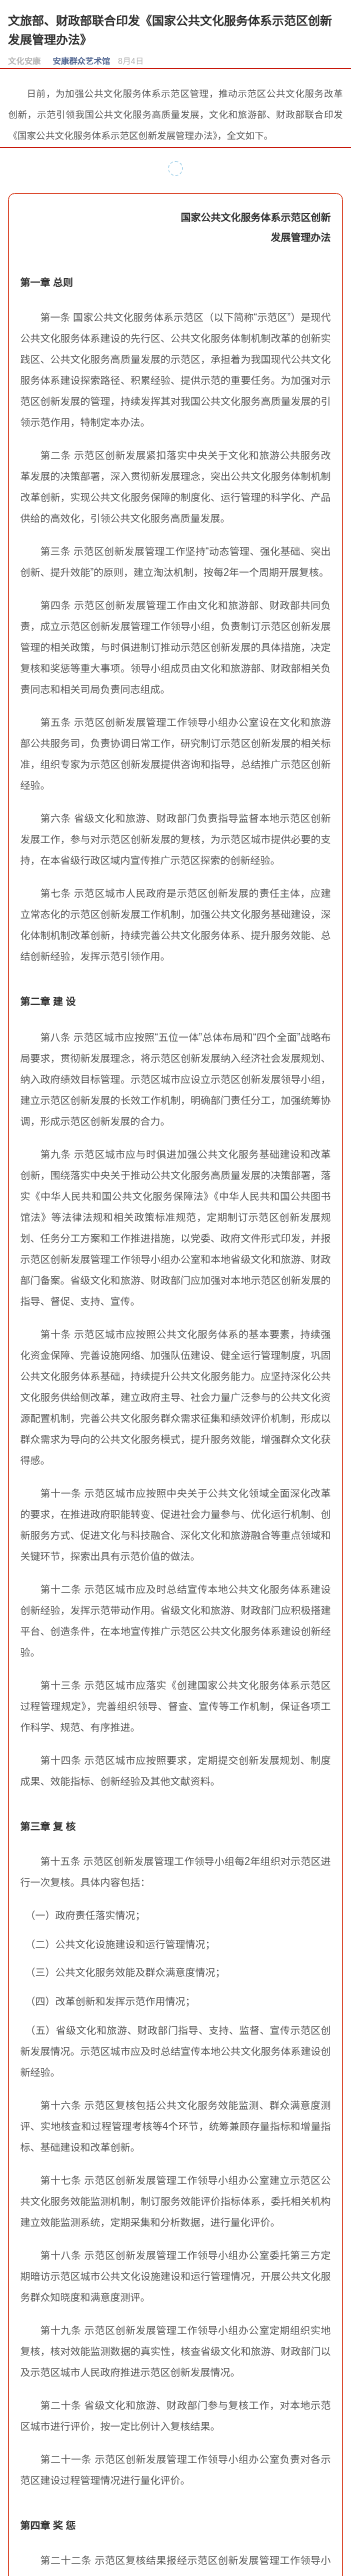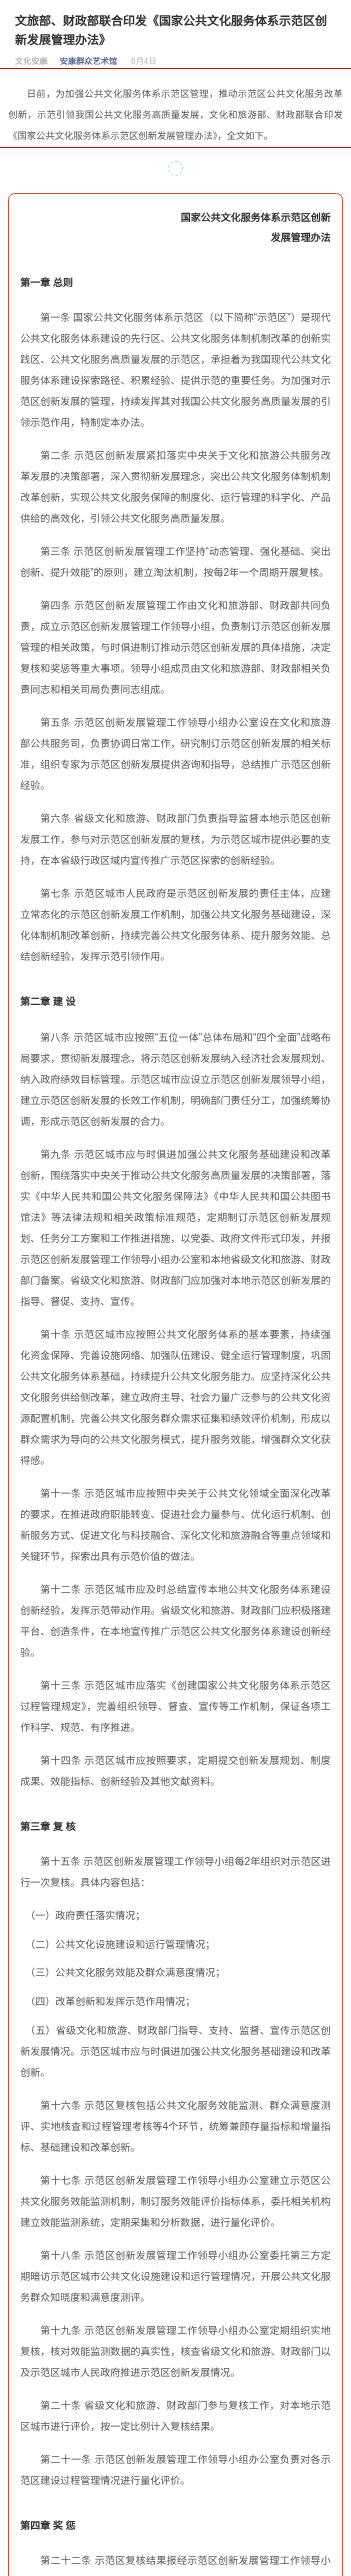--- a/index.html
+++ b/index.html
@@ -1,23 +1,23 @@
 <!DOCTYPE html>
 <html lang="zh-CN" style="font-size:8.8px"><head>
 <meta charset="utf-8">
 <style>
   html,body{margin:0;padding:0;background:#fff;}
   .page{width:351px;margin:0 auto;background:#fff;font-family:"Liberation Sans","DejaVu Sans",sans-serif;}
 
   
-  .hd{padding:12px 15px 0;}
+  .hd{padding:12px 8px 0;}
   h1.title{margin:0;font-size:12px;line-height:18.7px;font-weight:600;color:#333;}
   .meta{margin-top:6.6px;font-size:8.2px;line-height:12px;}
   .meta .alias{color:#b5b5b5;margin-right:12px;font-weight:bold;}
-  .meta .account{color:#576b95;font-weight:600;text-decoration:none;margin-right:14px;cursor:pointer;}
+  .meta .account{color:#576b95;font-weight:600;text-decoration:none;margin-right:8px;cursor:pointer;}
   .meta .date{color:#b5b5b5;}
 
   hr.red{border:none;border-top:1.1px solid #c7170a;margin:0;}
   .hr1{margin:20px 8.2px 0;}
   .hr2{margin:10px 8.2px 0;}
 
   .intro{margin:15.4px 8.2px 0;font-size:9.3px;line-height:21px;color:#575757;text-indent:2em;text-align:justify;}
 
   .loading-dot{width:13px;height:13px;border:0.5px dashed #a7d3ea;border-radius:50%;margin:13px auto 0;}
 
@@ -70,21 +70,21 @@
         <p class="para">第十一条 示范区城市应按照中央关于公共文化领域全面深化改革的要求，在推进政府职能转变、促进社会力量参与、优化运行机制、创新服务方式、促进文化与科技融合、深化文化和旅游融合等重点领域和关键环节，探索出具有示范价值的做法。</p>
         <p class="para">第十二条 示范区城市应及时总结宣传本地公共文化服务体系建设创新经验，发挥示范带动作用。省级文化和旅游、财政部门应积极搭建平台、创造条件，在本地宣传推广示范区公共文化服务体系建设创新经验。</p>
         <p class="para">第十三条 示范区城市应落实《创建国家公共文化服务体系示范区过程管理规定》，完善组织领导、督查、宣传等工作机制，保证各项工作科学、规范、有序推进。</p>
         <p class="para">第十四条 示范区城市应按照要求，定期提交创新发展规划、制度成果、效能指标、创新经验及其他文献资料。</p>
         <p class="chapter">第三章 复 核</p>
         <p class="para">第十五条 示范区创新发展管理工作领导小组每2年组织对示范区进行一次复核。具体内容包括：</p>
         <p class="item">（一）政府责任落实情况；</p>
         <p class="item">（二）公共文化设施建设和运行管理情况；</p>
         <p class="item">（三）公共文化服务效能及群众满意度情况；</p>
         <p class="item">（四）改革创新和发挥示范作用情况；</p>
-        <p class="item">（五）省级文化和旅游、财政部门指导、支持、监督、宣传示范区创新发展情况。示范区城市应与时俱进加强公共文化服务基础建设和改革创新。</p>
+        <p class="item">（五）省级文化和旅游、财政部门指导、支持、监督、宣传示范区创新发展情况。示范区城市应及时总结宣传本地公共文化服务体系建设创新经验。</p>
         <p class="para">第十六条 示范区复核包括公共文化服务效能监测、群众满意度测评、实地核查和过程管理考核等4个环节，统筹兼顾存量指标和增量指标、基础建设和改革创新。</p>
         <p class="para">第十七条 示范区创新发展管理工作领导小组办公室建立示范区公共文化服务效能监测机制，制订服务效能评价指标体系，委托相关机构建立效能监测系统，定期采集和分析数据，进行量化评价。</p>
         <p class="para">第十八条 示范区创新发展管理工作领导小组办公室委托第三方定期暗访示范区城市公共文化设施建设和运行管理情况，开展公共文化服务群众知晓度和满意度测评。</p>
         <p class="para">第十九条 示范区创新发展管理工作领导小组办公室定期组织实地复核，核对效能监测数据的真实性，核查省级文化和旅游、财政部门以及示范区城市人民政府推进示范区创新发展情况。</p>
         <p class="para">第二十条 省级文化和旅游、财政部门参与复核工作，对本地示范区城市进行评价，按一定比例计入复核结果。</p>
         <p class="para">第二十一条 示范区创新发展管理工作领导小组办公室负责对各示范区建设过程管理情况进行量化评价。</p>
         <p class="chapter">第四章 奖 惩</p>
         <p class="para">第二十二条 示范区复核结果报经示范区创新发展管理工作领导小组审定后，分东中西部地区排名，通报各省级文化和旅游、财政部门，抄送各省级人民政府，并在媒体进行公布。</p>
         <p class="para">第二十三条 文化和旅游部、财政部将示范区复核结果作为各地公共文化服务体系绩效评价的重要依据。</p>
         <p class="para">第二十四条 对示范区建设工作不力、退步明显的予以通报批评，并责令限期整改。期满后由示范区创新发展管理工作领导小组办公室组织复核。</p>

